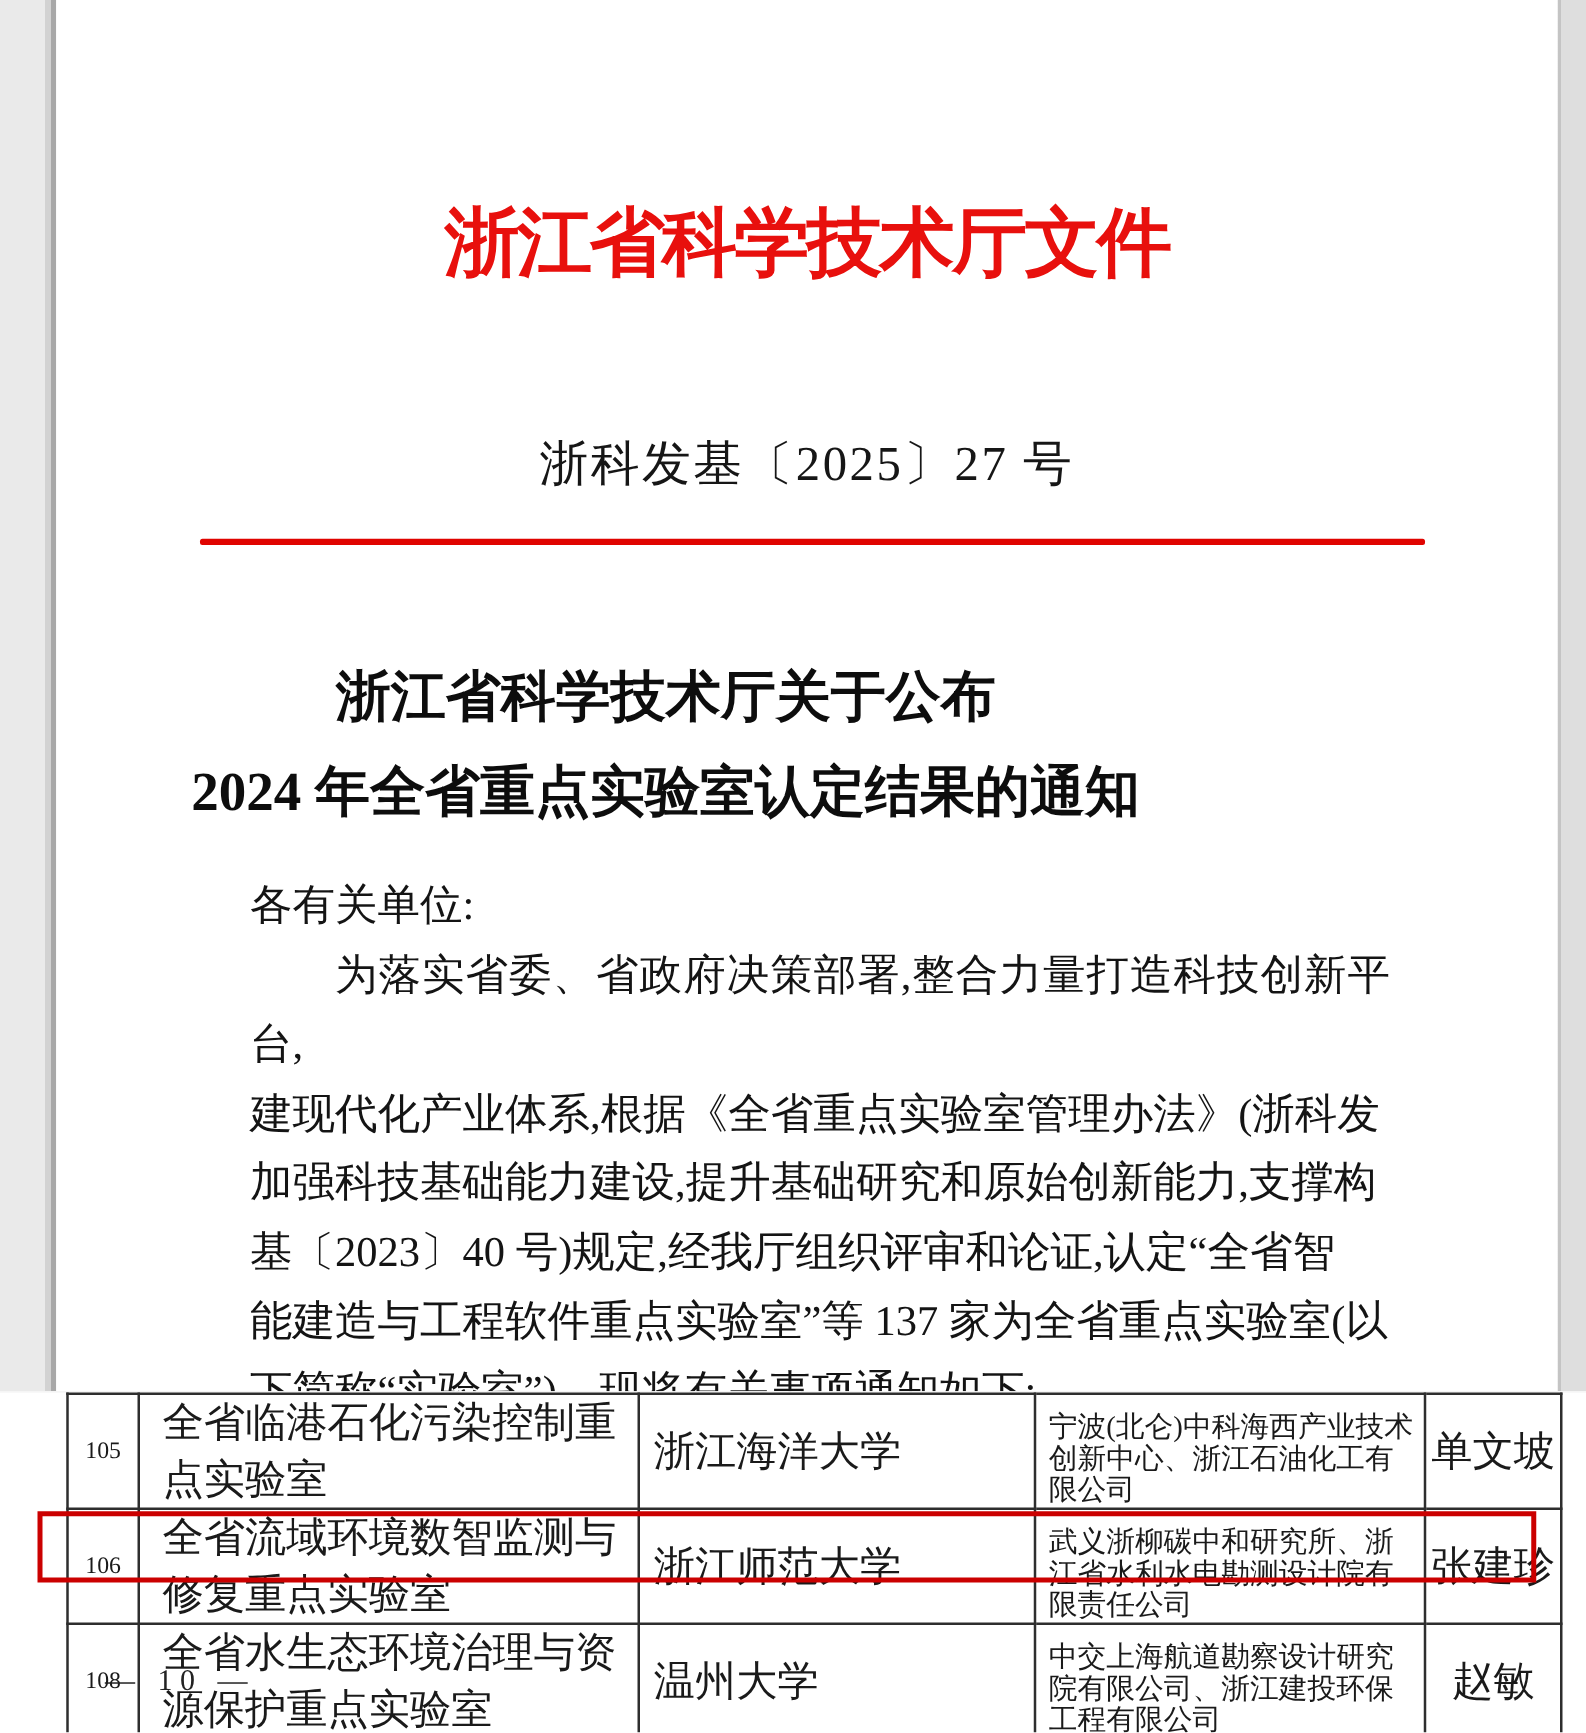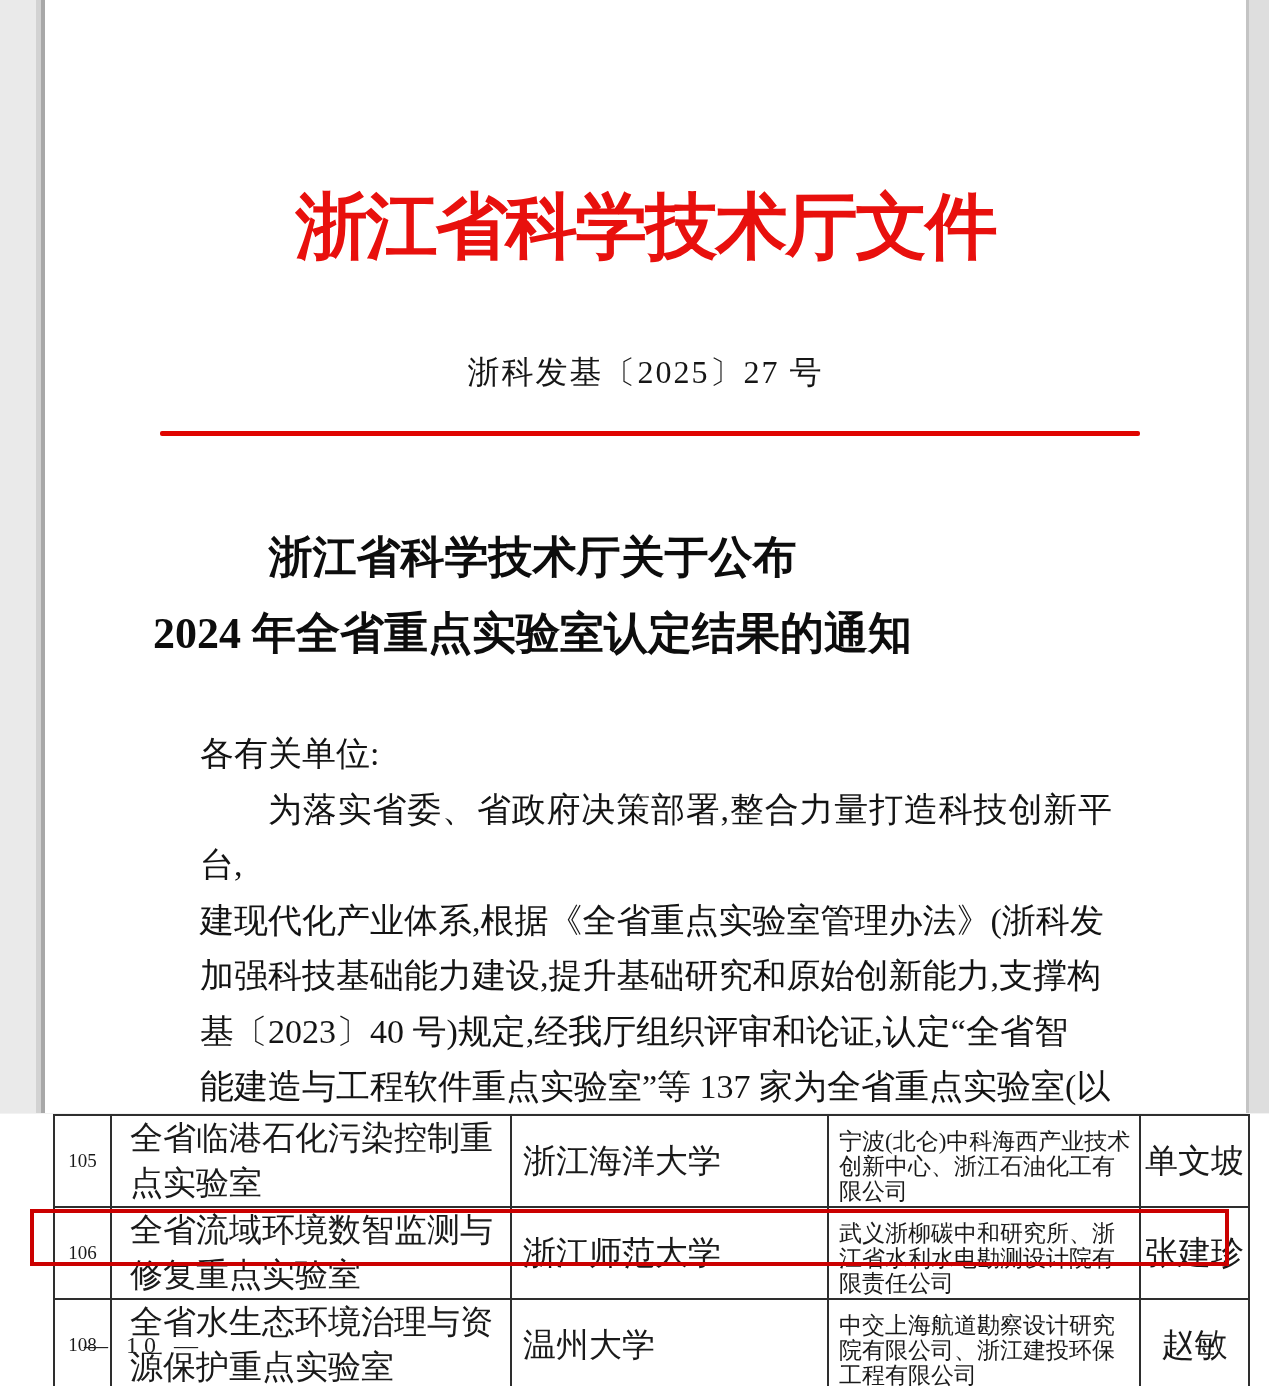--- a/index.html
+++ b/index.html
@@ -29,41 +29,40 @@
     background: #ffffff;
   }
   .lower-sheet {
     position: absolute; left: 0; top: 1113px; width: 1269px; height: 273px;
     background: #ffffff;
     border-top: 1px solid #f2f2f2;
   }
   .red-header {
     position: absolute; left: 45px; top: 138px; width: 1201px;
     text-align: center;
-    font-size: 72px; font-weight: bold; line-height: 112px;
+    font-size: 60px; font-weight: bold; line-height: 112px;
     color: #e8100d; letter-spacing: -2px;
     white-space: nowrap;
-    margin-top: 33px;
   }
   .doc-number {
     position: absolute; left: 45px; top: 352px; width: 1201px;
-    text-align: center; font-size: 32px; line-height: 40px; color: #161616;
+    text-align: center; font-size: 39px; line-height: 40px; color: #161616;
     letter-spacing: 2px;
   }
   .red-rule {
     position: absolute; left: 160px; top: 431px; width: 980px; height: 5px;
     background: #e00400; border-radius: 2px;
   }
   .notice-title {
     position: absolute; left: 45px; top: 520px; width: 975px;
     text-align: center; font-size: 44px; font-weight: bold;
     line-height: 76px; color: #0d0d0d;
   }
   .body-text {
-    position: absolute; left: 200px; top: 726px; width: 912px;
+    position: absolute; left: 200px; top: 697px; width: 912px;
     font-size: 34px; line-height: 55.5px; color: #141414;
     text-align: justify;
   }
   .body-text .salutation { text-align: left; }
   .body-text .indent { text-indent: 68px; }
   .results-table {
     position: absolute; left: 53px; top: 0px;
     border-collapse: collapse; table-layout: fixed;
     width: 1163px;
   }

